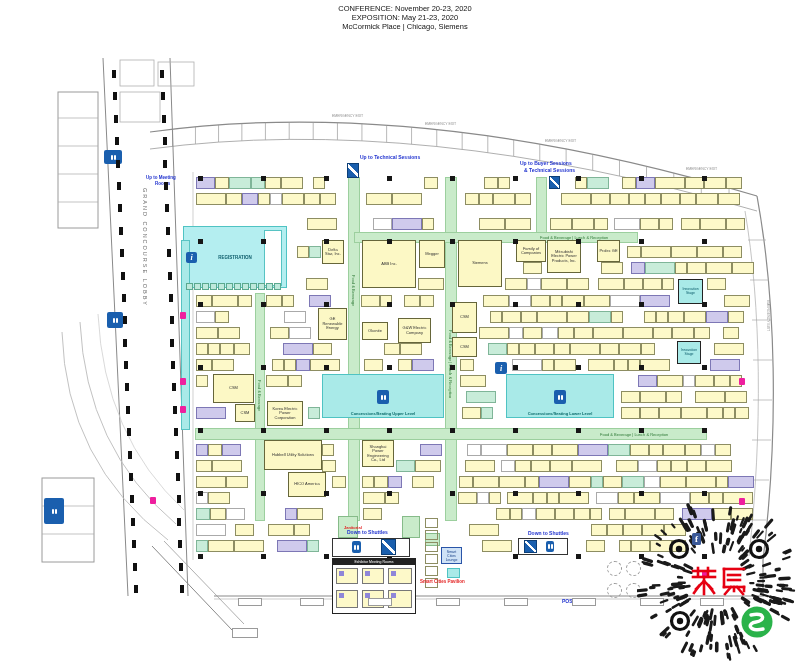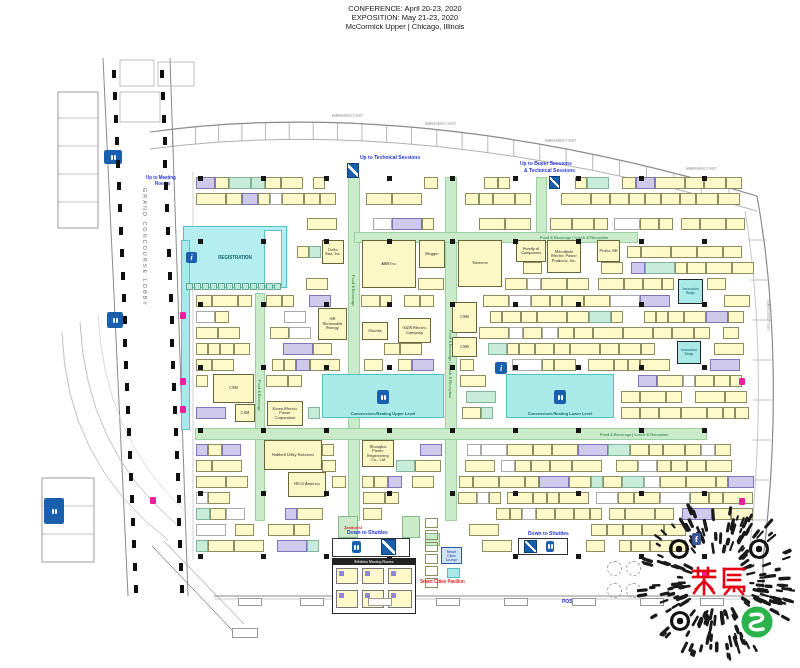--- a/index.html
+++ b/index.html
@@ -47,23 +47,23 @@
        font-size:3.5px;line-height:4px;color:#143d85;display:flex;align-items:center;justify-content:center;text-align:center;}
   .greenblock{position:absolute;background:#c9ebca;border:0.5px solid #86bb89;box-sizing:border-box;}
   svg{position:absolute;left:0;top:0;}
 </style>
 </head>
 <body>
 
 <div id="stage">
 
   <div class="hdr">
-    <div>CONFERENCE: April 20-23, 2020</div>
+    <div>CONFERENCE: November 20-23, 2020</div>
     <div>EXPOSITION: May 21-23, 2020</div>
-    <div>McCormick Upper | Chicago, Illinois</div>
+    <div>McCormick Place | Chicago, Siemens</div>
   </div>
 
   <svg id="bg" width="800" height="668">
 
     <path d="M150,132 Q420,95 757,196" fill="none" stroke="#8a8a8a" stroke-width="1.2"></path>
     <path d="M150,149 Q420,113 757,211" fill="none" stroke="#9a9a9a" stroke-width="0.8"></path>
     <g id="arcticks" stroke="#9a9a9a" stroke-width="0.7">
         <line x1="172.61631944444446" y1="129.15625" x2="172.61631944444446" y2="146.2326388888889"></line>
         <line x1="195.46527777777777" y1="126.79166666666666" x2="195.46527777777777" y2="143.93055555555554"></line>
         <line x1="218.546875" y1="124.90625" x2="218.546875" y2="142.09375"></line>

